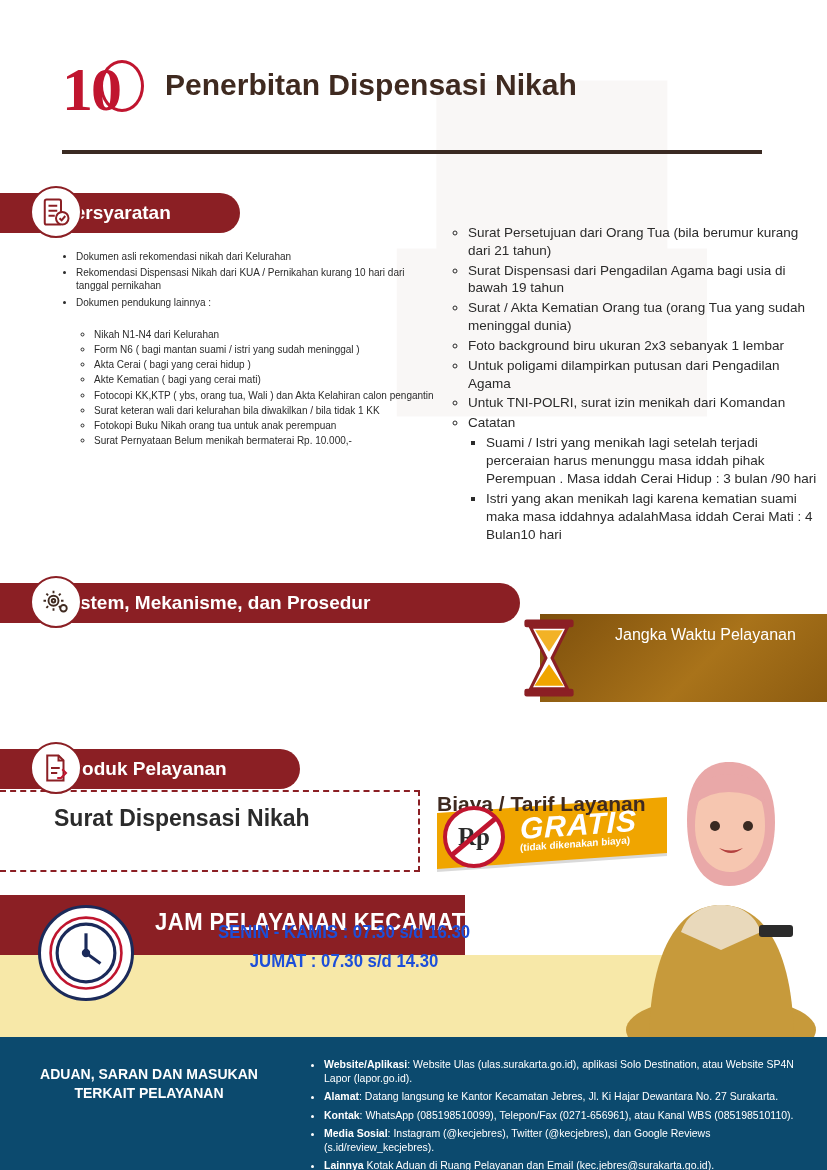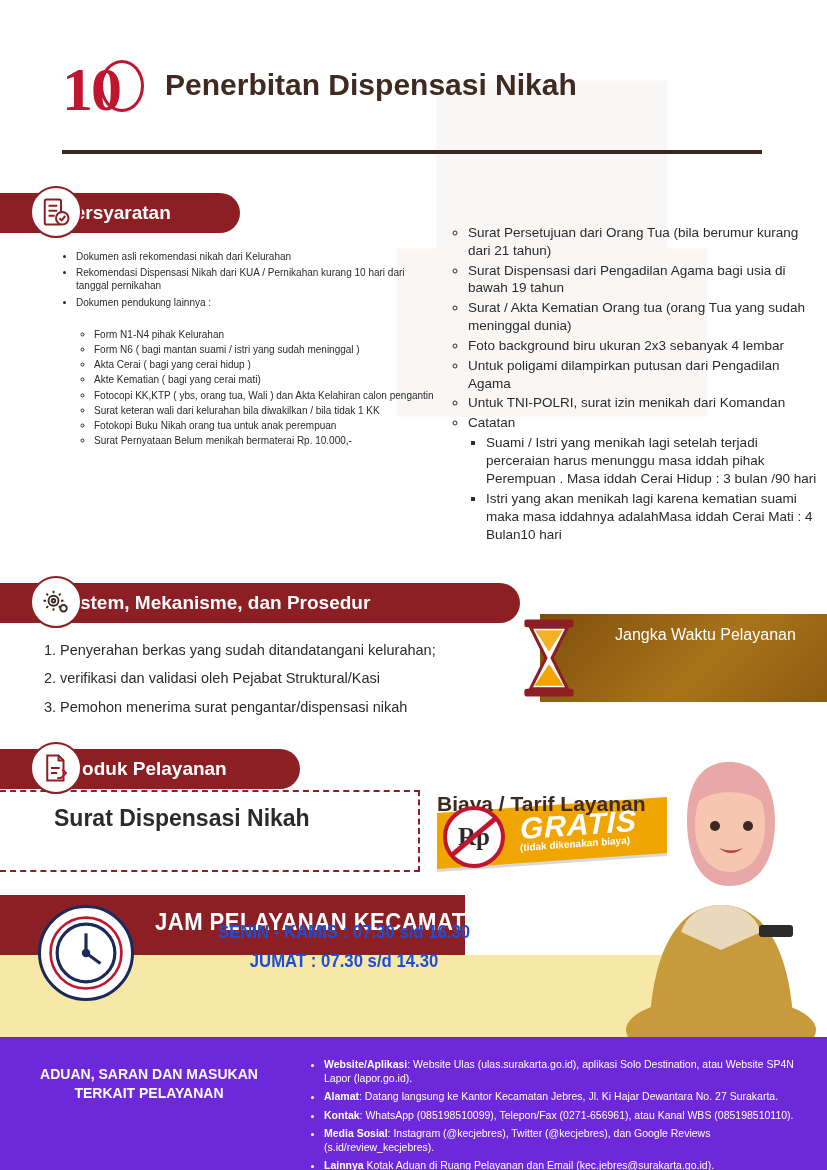--- a/index.html
+++ b/index.html
@@ -161,21 +161,21 @@
     font-family: "Liberation Sans Narrow","Liberation Sans",sans-serif; transform: scaleX(.93); transform-origin:left;}
   .clock-badge {
     position:absolute; left: 38px; top: 905px; width: 96px; height: 96px; border-radius:50%;
     background:#fff; border: 3px solid #1b2a5a; z-index: 5;
     display:flex; align-items:center; justify-content:center;
   }
 
   
   .footer {
     position:absolute; left:0; top: 1037px; width: 827px; height: 133px;
-    background:#6d28d9; color:#fff; z-index: 6;
+    background:#0c4a6e; color:#fff; z-index: 6;
   }
   .footer-left {
     position:absolute; left: 14px; top: 28px; width: 270px; text-align: center;
     font-size: 14px; font-weight: bold; line-height:1.35;
   }
   .footer-list {
     position:absolute; left: 310px; top: 20px; width: 500px;
     font-size: 10.5px; line-height: 1.35;
   }
   .footer-list ul { list-style: disc; margin-left: 14px; }
@@ -213,63 +213,56 @@
   </div>
   <div class="pill left0" style="top:193px; width:240px;">
     <span>Persyaratan</span>
   </div>
 
   <div class="col-left">
     <ul class="lvl1" id="left-list">
         <li>Dokumen asli rekomendasi nikah dari Kelurahan</li>
         <li>Rekomendasi Dispensasi Nikah dari KUA / Pernikahan kurang 10 hari dari tanggal pernikahan</li>
         <li>Dokumen pendukung lainnya :<ul class="lvl2">
-            <li>Form N1-N4 pihak Kelurahan</li>
+            <li>Nikah N1-N4 dari Kelurahan</li>
             <li>Form N6 ( bagi mantan suami / istri yang sudah meninggal )</li>
             <li>Akta Cerai ( bagi yang cerai hidup )</li>
             <li>Akte Kematian ( bagi yang cerai mati)</li>
             <li>Fotocopi KK,KTP ( ybs, orang tua, Wali ) dan Akta Kelahiran calon pengantin</li>
             <li>Surat keteran wali dari kelurahan bila diwakilkan / bila tidak 1 KK</li>
             <li>Fotokopi Buku Nikah orang tua untuk anak perempuan</li>
             <li>Surat Pernyataan Belum menikah bermaterai Rp. 10.000,-</li>
           </ul></li>
       </ul>
   </div>
   <div class="col-right">
     <ul class="lvl2" id="right-list">
         <li>Surat Persetujuan dari Orang Tua (bila berumur kurang dari 21 tahun)</li>
         <li>Surat Dispensasi dari Pengadilan Agama bagi usia di bawah 19 tahun</li>
         <li>Surat / Akta Kematian Orang tua (orang Tua yang sudah meninggal dunia)</li>
-        <li>Foto background biru ukuran 2x3 sebanyak 4 lembar</li>
+        <li>Foto background biru ukuran 2x3 sebanyak 1 lembar</li>
         <li>Untuk poligami dilampirkan putusan dari Pengadilan Agama</li>
         <li>Untuk TNI-POLRI, surat izin menikah dari Komandan</li>
         <li>Catatan<ul class="lvl3">
             <li>Suami / Istri yang menikah lagi setelah terjadi perceraian harus menunggu masa iddah pihak Perempuan . Masa iddah Cerai Hidup : 3 bulan /90 hari</li>
             <li>Istri yang akan menikah lagi karena kematian suami maka masa iddahnya adalahMasa iddah Cerai Mati : 4 Bulan10 hari</li>
           </ul></li>
       </ul>
   </div>
 
   <div class="badge" style="left:30px; top:576px;">
     <svg viewBox="0 0 24 24" fill="none" stroke="#3f2a20" stroke-width="1.5">
       <circle cx="10" cy="11" r="4"></circle>
         <circle cx="10" cy="11" r="1.4"></circle>
       <path d="M10 3v2M10 17v2M2 11h2M16 11h2M4.3 5.3l1.4 1.4M14.3 15.3l1.4 1.4M15.7 5.3l-1.4 1.4M5.7 15.3l-1.4 1.4"></path>
       <circle cx="18" cy="17" r="2.6"></circle>
     </svg>
   </div>
   <div class="pill left0" style="top:583px; width:520px;">
     <span>Sistem, Mekanisme, dan Prosedur</span>
-  </div>
-  <div class="sistem-steps">
-    <ol class="steps" id="steps-list">
-        <li>Penyerahan berkas yang sudah ditandatangani kelurahan;</li>
-        <li>verifikasi dan validasi oleh Pejabat Struktural/Kasi</li>
-        <li>Pemohon menerima surat pengantar/dispensasi nikah</li>
-      </ol>
   </div>
 
   <div class="jangka">
     <svg class="hourglass" viewBox="0 0 40 52">
       <rect x="4" y="1" width="32" height="5" rx="1.5" fill="#8B1F24"></rect>
       <rect x="4" y="46" width="32" height="5" rx="1.5" fill="#8B1F24"></rect>
       <path d="M8 6 L32 6 L22 26 L32 46 L8 46 L18 26 Z" fill="#fff" stroke="#8B1F24" stroke-width="2"></path>
       <path d="M10.5 44 L29.5 44 L20 30 Z" fill="#F0A500"></path>
       <path d="M11 8 L29 8 L20 22 Z" fill="#F0A500" opacity=".85"></path>
     </svg>

